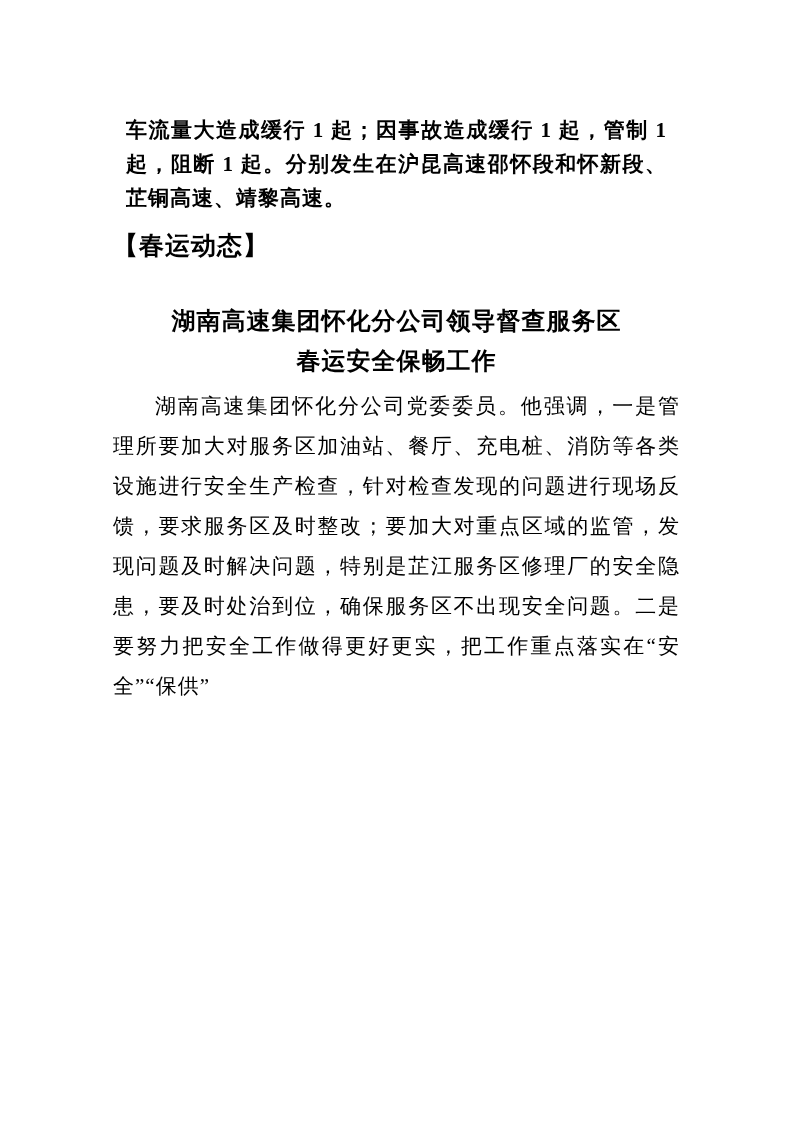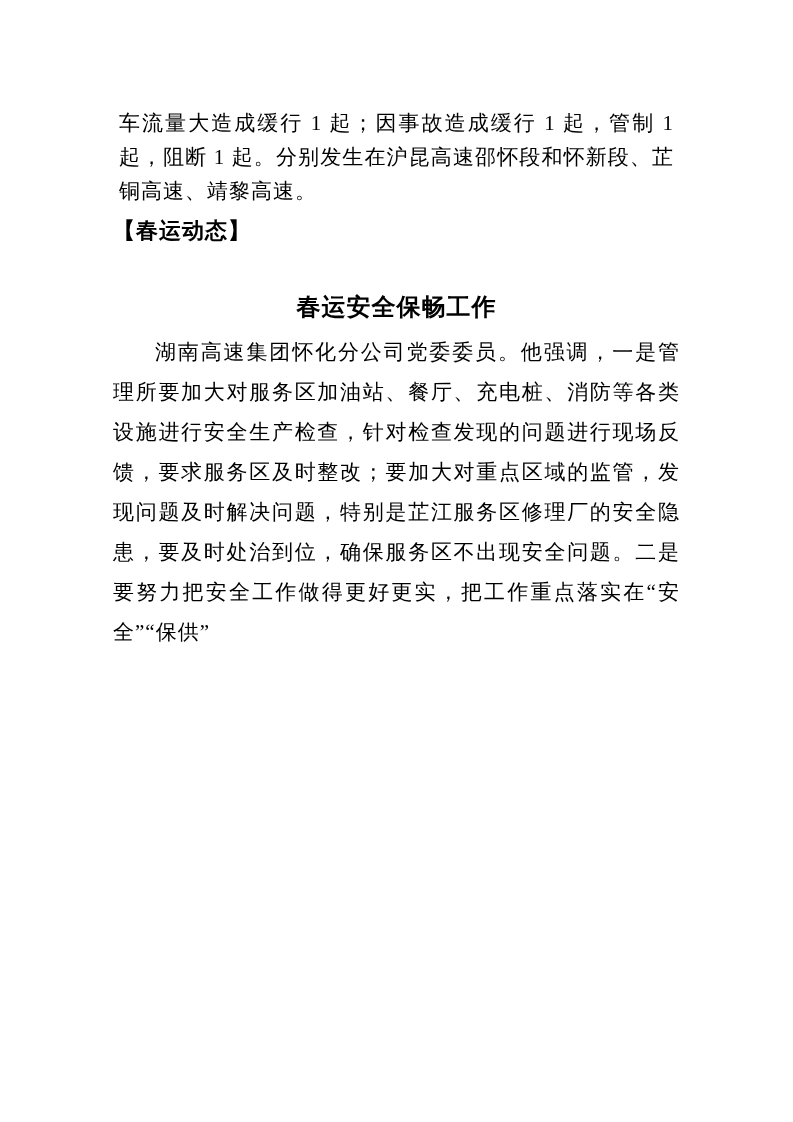--- a/index.html
+++ b/index.html
@@ -14,29 +14,30 @@
     background: #ffffff;
     color: #000000;
     overflow: hidden;
     font-family: "Liberation Serif", "DejaVu Serif", serif;
   }
   .content {
     box-sizing: border-box;
     padding: 100px 113px 0 113px;
   }
   .lead {
-    margin: 6px;
+    margin: 13px;
     font-size: 21px;
     line-height: 34px;
     letter-spacing: 1px;
     text-align: justify;
+    font-weight: bold;
   }
   .section-header {
     margin: 0;
-    font-size: 22px;
+    font-size: 25px;
     line-height: 34px;
     font-weight: bold;
     font-family: "Liberation Sans", "DejaVu Sans", sans-serif;
     letter-spacing: 1px;
   }
   .article-title {
     margin: 39px 0 0 0;
     font-size: 24px;
     line-height: 40px;
     font-weight: bold;
@@ -66,20 +67,21 @@
 <body>
 
 <div class="page">
   <div class="content">
 
     <p class="lead">车流量大造成缓行 1 起；因事故造成缓行 1 起，管制 1 起，阻断 1 起。分别发生在沪昆高速邵怀段和怀新段、芷铜高速、靖黎高速。</p>
 
     <h2 class="section-header">【春运动态】</h2>
 
     <h1 class="article-title">
+      <span class="title-line">湖南高速集团怀化分公司领导督查服务区</span>
       <span class="title-line">春运安全保畅工作</span>
     </h1>
 
 
 
     <p class="body-para"><span>湖南高速集团怀化分公司党委委员。</span><span class="em">他强调，一是</span><span>管理所要加大对服务区加油站、餐厅、充电桩、消防等各类设施进行安全生产检查，针对检查发现的问题进行现场反馈，要求服务区及时整改；要加大对重点区域的监管，发现问题及时解决问题，特别是芷江服务区修理厂的安全隐患，要及时处治到位，确保服务区不出现安全问题。</span><span class="em">二是</span><span>要努力把安全工作做得更好更实，把工作重点落实在“安全”“保供”</span></p>
 
   </div>
 </div>
 

